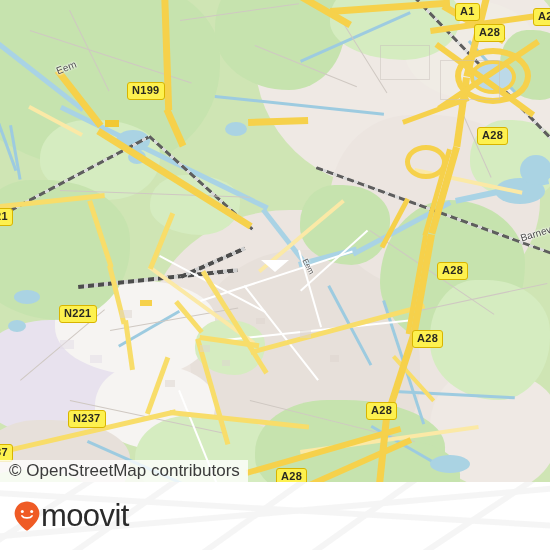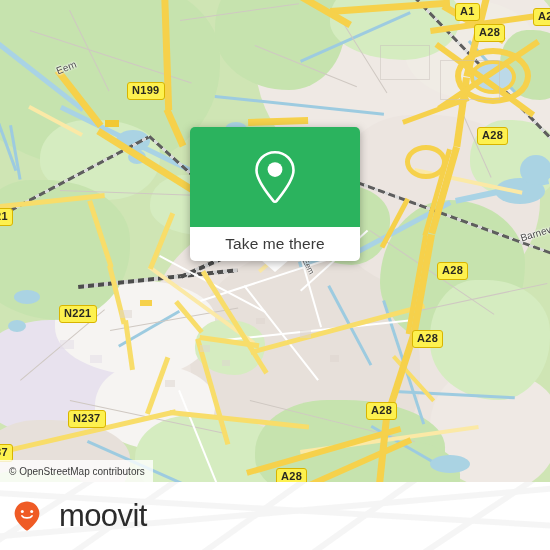--- a/index.html
+++ b/index.html
@@ -77,34 +77,34 @@
     border-right:14px solid transparent; border-top:12px solid #ffffff;
     z-index:59;
   }
 
   
   #attrib{
     position:absolute; left:0; bottom:0; height:22px; z-index:55;
     background:rgba(255,255,255,.78);
     display:flex; align-items:center; padding:0 8px 0 9px;
   }
-  #attrib span{ font-size:10px; color:#3b3b3b; }
+  #attrib span{ font-size:17px; color:#3b3b3b; }
 
   
   #footer{
     position:absolute; left:0; top:482px; width:550px; height:68px;
     background:#ffffff; overflow:hidden;
     display:flex; align-items:center; justify-content:space-between;
     padding:0 14px 0 14px;
   }
   #footer-wm{ position:absolute; left:0; top:0; width:550px; height:68px;
     opacity:.55; pointer-events:none; }
   #addr{ position:relative; font-size:15.5px; color:#2e2e2e;
     letter-spacing:.05px; z-index:2; }
-  #brand{ position:relative; display:flex; align-items:center; gap:19px; z-index:2; }
+  #brand{ position:relative; display:flex; align-items:center; gap:1px; z-index:2; }
   #brand-pin{ width:26px; height:30px; display:block; }
   #brand-text{ font-size:31px; color:#2b2b2b; letter-spacing:-.6px;
     font-weight:normal; line-height:30px; }
 </style>
 </head>
 <body>
 
 <div id="app">
 
   <div id="map">
@@ -306,31 +306,20 @@
       <div class="shield" style="left:68px;  top:410px;">N237</div>
       <div class="shield" style="left:-10px; top:444px;">37</div>
       <div class="shield" style="left:533px; top:8px;">A2</div>
 
       <div class="maplabel" style="left:56px;  top:62px;  transform:rotate(-22deg);">Eem</div>
       <div class="maplabel" style="left:520px; top:228px; transform:rotate(-17deg);">Barnev</div>
       <div class="maplabel sm" style="left:300px; top:262px; transform:rotate(62deg);">Eem</div>
     </div>
 
     <div id="callout-arrow"></div>
-    <div id="callout">
-      <div id="callout-green">
-        <svg id="pin-icon" viewBox="0 0 46 56">
-          <path d="M23 3.2 C12.6 3.2 4.5 11.2 4.5 21.3 C4.5 31.9 16.4 45.6 21.3 51.9 C22.2 53.0 23.8 53.0 24.7 51.9 C29.6 45.6 41.5 31.9 41.5 21.3 C41.5 11.2 33.4 3.2 23 3.2 Z" fill="none" stroke="#ffffff" stroke-width="2.6"></path>
-          <circle cx="23" cy="20.6" r="7.4" fill="#ffffff"></circle>
-        </svg>
-      </div>
-      <div id="callout-foot">
-        <span>Take me there</span>
-      </div>
-    </div>
 
     <div id="attrib">
       <span>© OpenStreetMap contributors</span>
     </div>
   </div>
 
   <div id="footer">
     <svg id="footer-wm" viewBox="0 0 550 68" preserveAspectRatio="none">
       <g stroke="#eeeeee" stroke-width="6" fill="none">
         <path d="M-20 70 L120 -20"></path>

